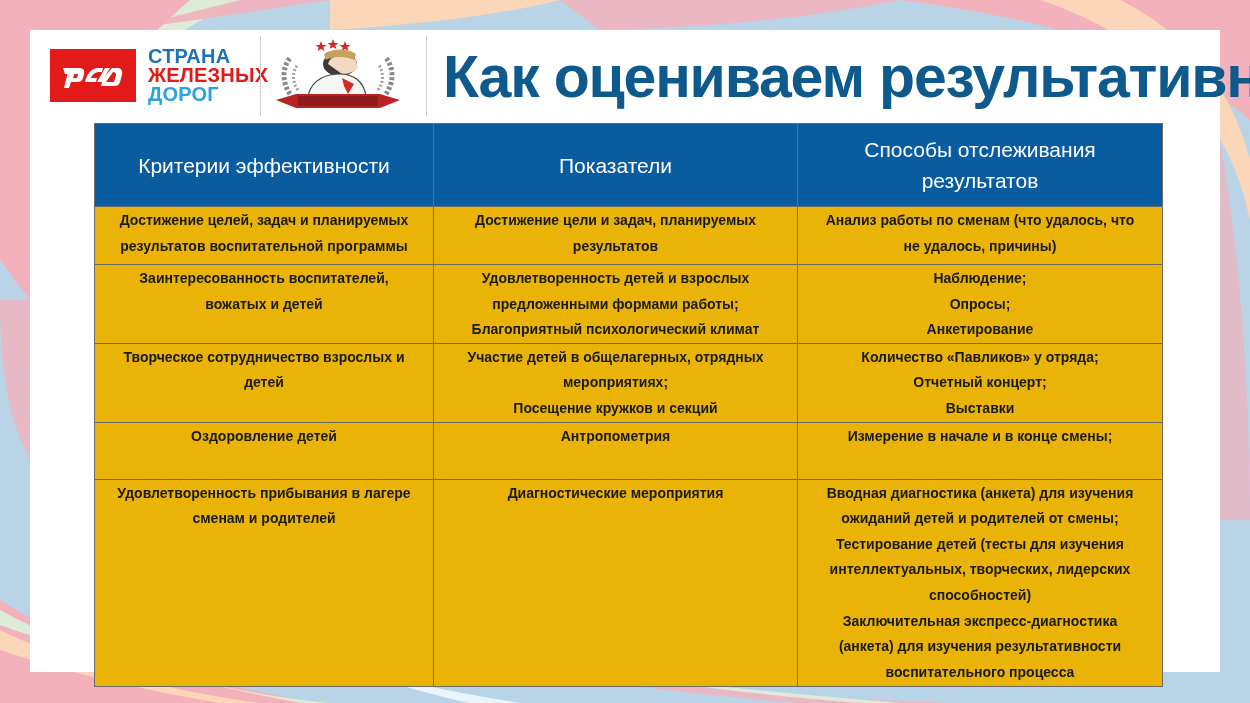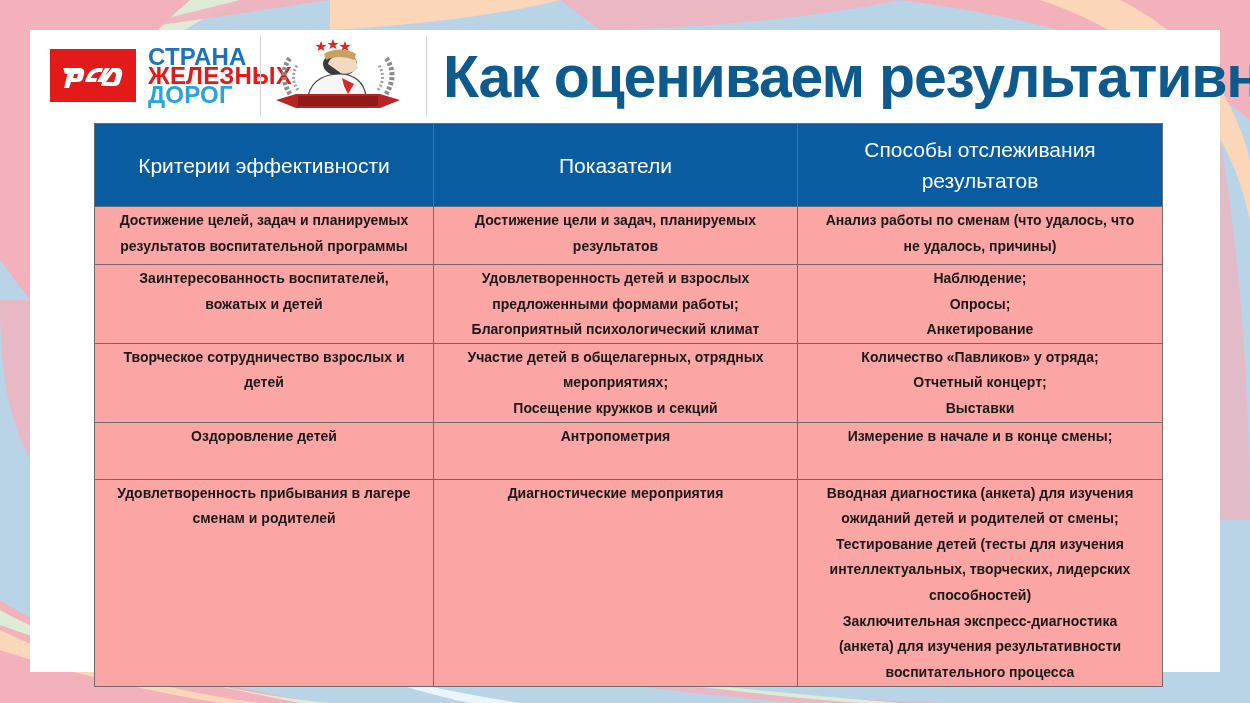--- a/index.html
+++ b/index.html
@@ -23,21 +23,21 @@
   
   .rzd-logo {
     position: absolute; left: 50px; top: 49px;
     width: 86px; height: 53px; background: #e21a1a;
     display: flex; align-items: center; justify-content: center;
   }
   .rzd-logo svg { display: block; }
   .brand-text {
     position: absolute; left: 148px; top: 47px;
     font-family: "Liberation Sans", sans-serif;
-    font-weight: bold; font-size: 24px; line-height: 19px;
+    font-weight: bold; font-size: 20px; line-height: 19px;
     letter-spacing: 0.2px;
   }
   .brand-text .l1 { color: #1e73b8; display: block; }
   .brand-text .l2 { color: #e21a1a; display: block; }
   .brand-text .l3 { color: #2aa3dc; display: block; }
   .divider-v {
     position: absolute; width: 1px; background: #d0d0d0;
   }
   .emblem {
     position: absolute; left: 268px; top: 38px;
@@ -66,21 +66,21 @@
     background: #0a5ca0;
     color: #ffffff;
     font-weight: normal;
     font-size: 21px;
     line-height: 31px;
     vertical-align: middle;
     height: 83px;
     padding: 0 20px;
   }
   .grid td {
-    background: #fca5a5;
+    background: #eab308;
     color: #1a1a1a;
     font-weight: bold;
     font-size: 14px;
     line-height: 25.6px;
     padding: 1px 4px 0 4px;
   }
   .grid td .line { display: block; }
   .r1 td { height: 58px; }
   .r2 td { height: 77px; }
   .r3 td { height: 77px; }

